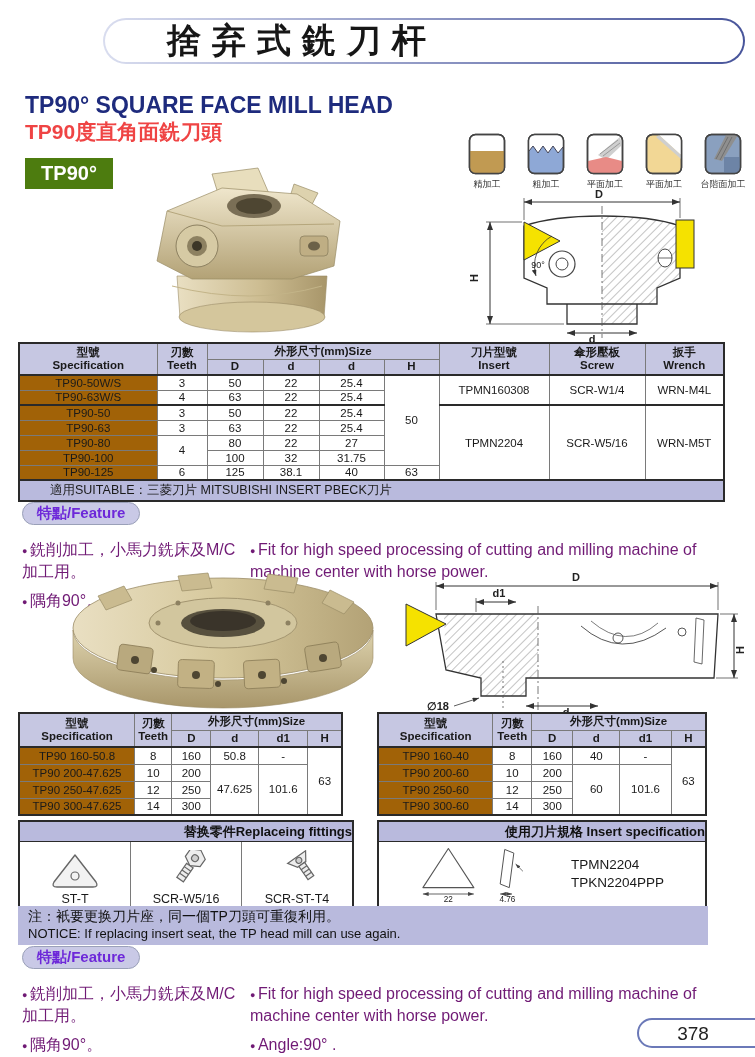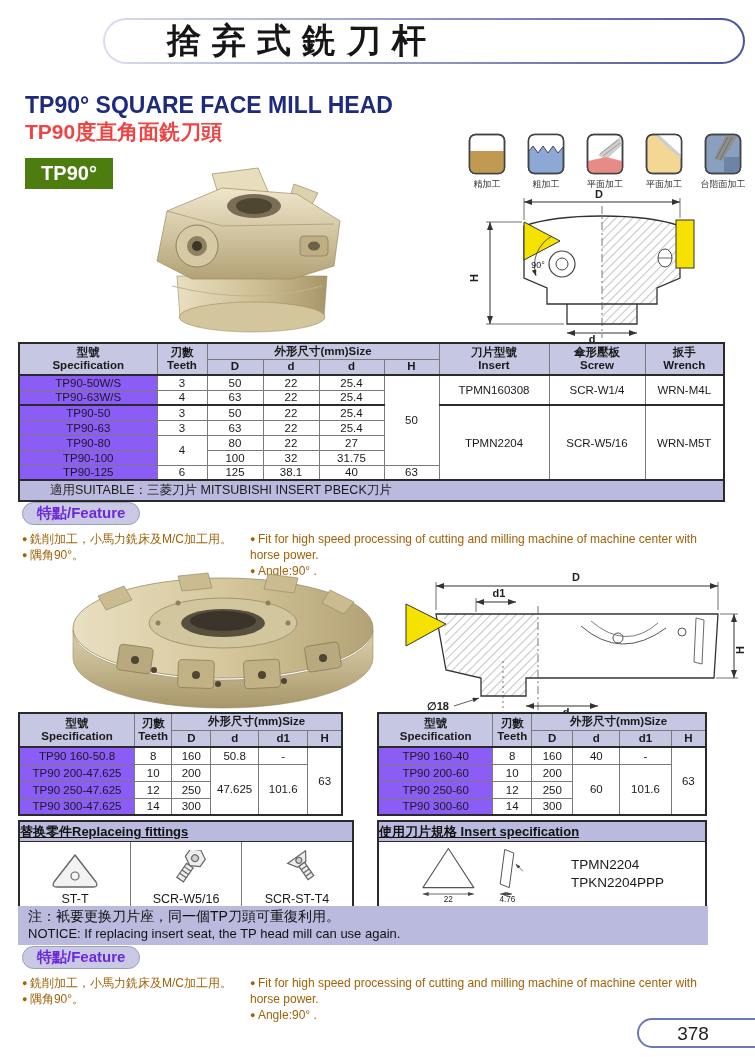--- a/index.html
+++ b/index.html
@@ -34,21 +34,21 @@
   .dim-text { font-size:11px; font-weight:bold; fill:#222; font-family:"Liberation Sans",sans-serif; }
   .dim-small { font-size:9px; fill:#222; font-family:"Liberation Sans",sans-serif; }
 
   
   table.ctable { border-collapse:collapse; table-layout:fixed; color:#1a1a1a;
     border:2px solid #2a2a2a;padding-left:24px; }
   table.ctable th, table.ctable td { border:1px solid #7a7a7a; text-align:center;
     vertical-align:middle; padding:0 2px; overflow:hidden; }
   table.ctable th { background:#c6c7e2; font-size:11.5px; font-weight:bold; line-height:1.1; }
   table.ctable td { background:#fff; font-size:11.5px; }
-  table.ctable td.spec { background:#8b5cf6; }
+  table.ctable td.spec { background:#a16207; }
   table.ctable thead { border-bottom:2px solid #2a2a2a; }
   .t1 { position:absolute; left:18px; top:342px; width:705px; }
   .t1 td { height:15px; }
   .t1 th { height:16px; }
   .t1 tr.group td { border-top:2px solid #2a2a2a; }
   .t1 td.suitable { background:#b9badd; text-align:left; padding-left:30px; height:21px;
     font-size:12.5px; border-top:2px solid #2a2a2a; }
   .t2 { position:absolute; left:18px; top:712px; width:325px; }
   .t3 { position:absolute; left:377px; top:712px; width:330px; }
   .t2 td, .t3 td { height:17px; font-size:12px; }
@@ -56,27 +56,27 @@
   .hdr2 { display:flex; flex-direction:column; justify-content:center; }
 
   
   .feature { position:absolute; left:22px; width:715px; }
   .f1 { top:502px; } .f2 { top:946px; }
   .feature-badge { display:inline-block; background:#c9c9e6; border:1px solid #9aa0b8;
     border-radius:12px; padding:1px 14px; font-size:15px; font-weight:bold; color:#6d28d9; }
   .feature-cols { display:flex; margin-top:6px; }
   .fcol-zh { width:228px; }
   .fcol-en { width:470px; }
-  .bullet { font-size:12px; color:#a16207; line-height:1.35; }
+  .bullet { font-size:16px; color:#701a75; line-height:1.35;margin-top:8px; }
   .bullet::before { content:"● "; font-size:9px; vertical-align:1px; }
 
   
   .fittings { position:absolute; left:18px; top:820px; width:336px; border:2px solid #2a2a2a; background:#fff; }
-  .box-hdr { background:#b9badd; text-align:left; font-size:13px; font-weight:bold;
-    color:#111; height:20px; line-height:20px; border-bottom:1px solid #2a2a2a;text-decoration:underline; }
+  .box-hdr { background:#b9badd; text-align:right; font-size:13px; font-weight:bold;
+    color:#111; height:20px; line-height:20px; border-bottom:1px solid #2a2a2a; }
   .fit-body { display:flex; height:64px; }
   .fit-cell { flex:1; border-right:1px solid #7a7a7a; display:flex; flex-direction:column;
     align-items:center; justify-content:flex-end; padding-bottom:0; }
   .fit-cell:last-child { border-right:none; }
   .fit-label { font-size:12.5px; color:#1a1a1a; }
   .insert-spec { position:absolute; left:377px; top:820px; width:330px; border:2px solid #2a2a2a; background:#fff; }
   .is-body { display:flex; align-items:center; height:64px; padding-left:28px; }
   .is-models { margin-left:14px; font-size:13.5px; color:#1a1a1a; line-height:1.3; }
 
   

